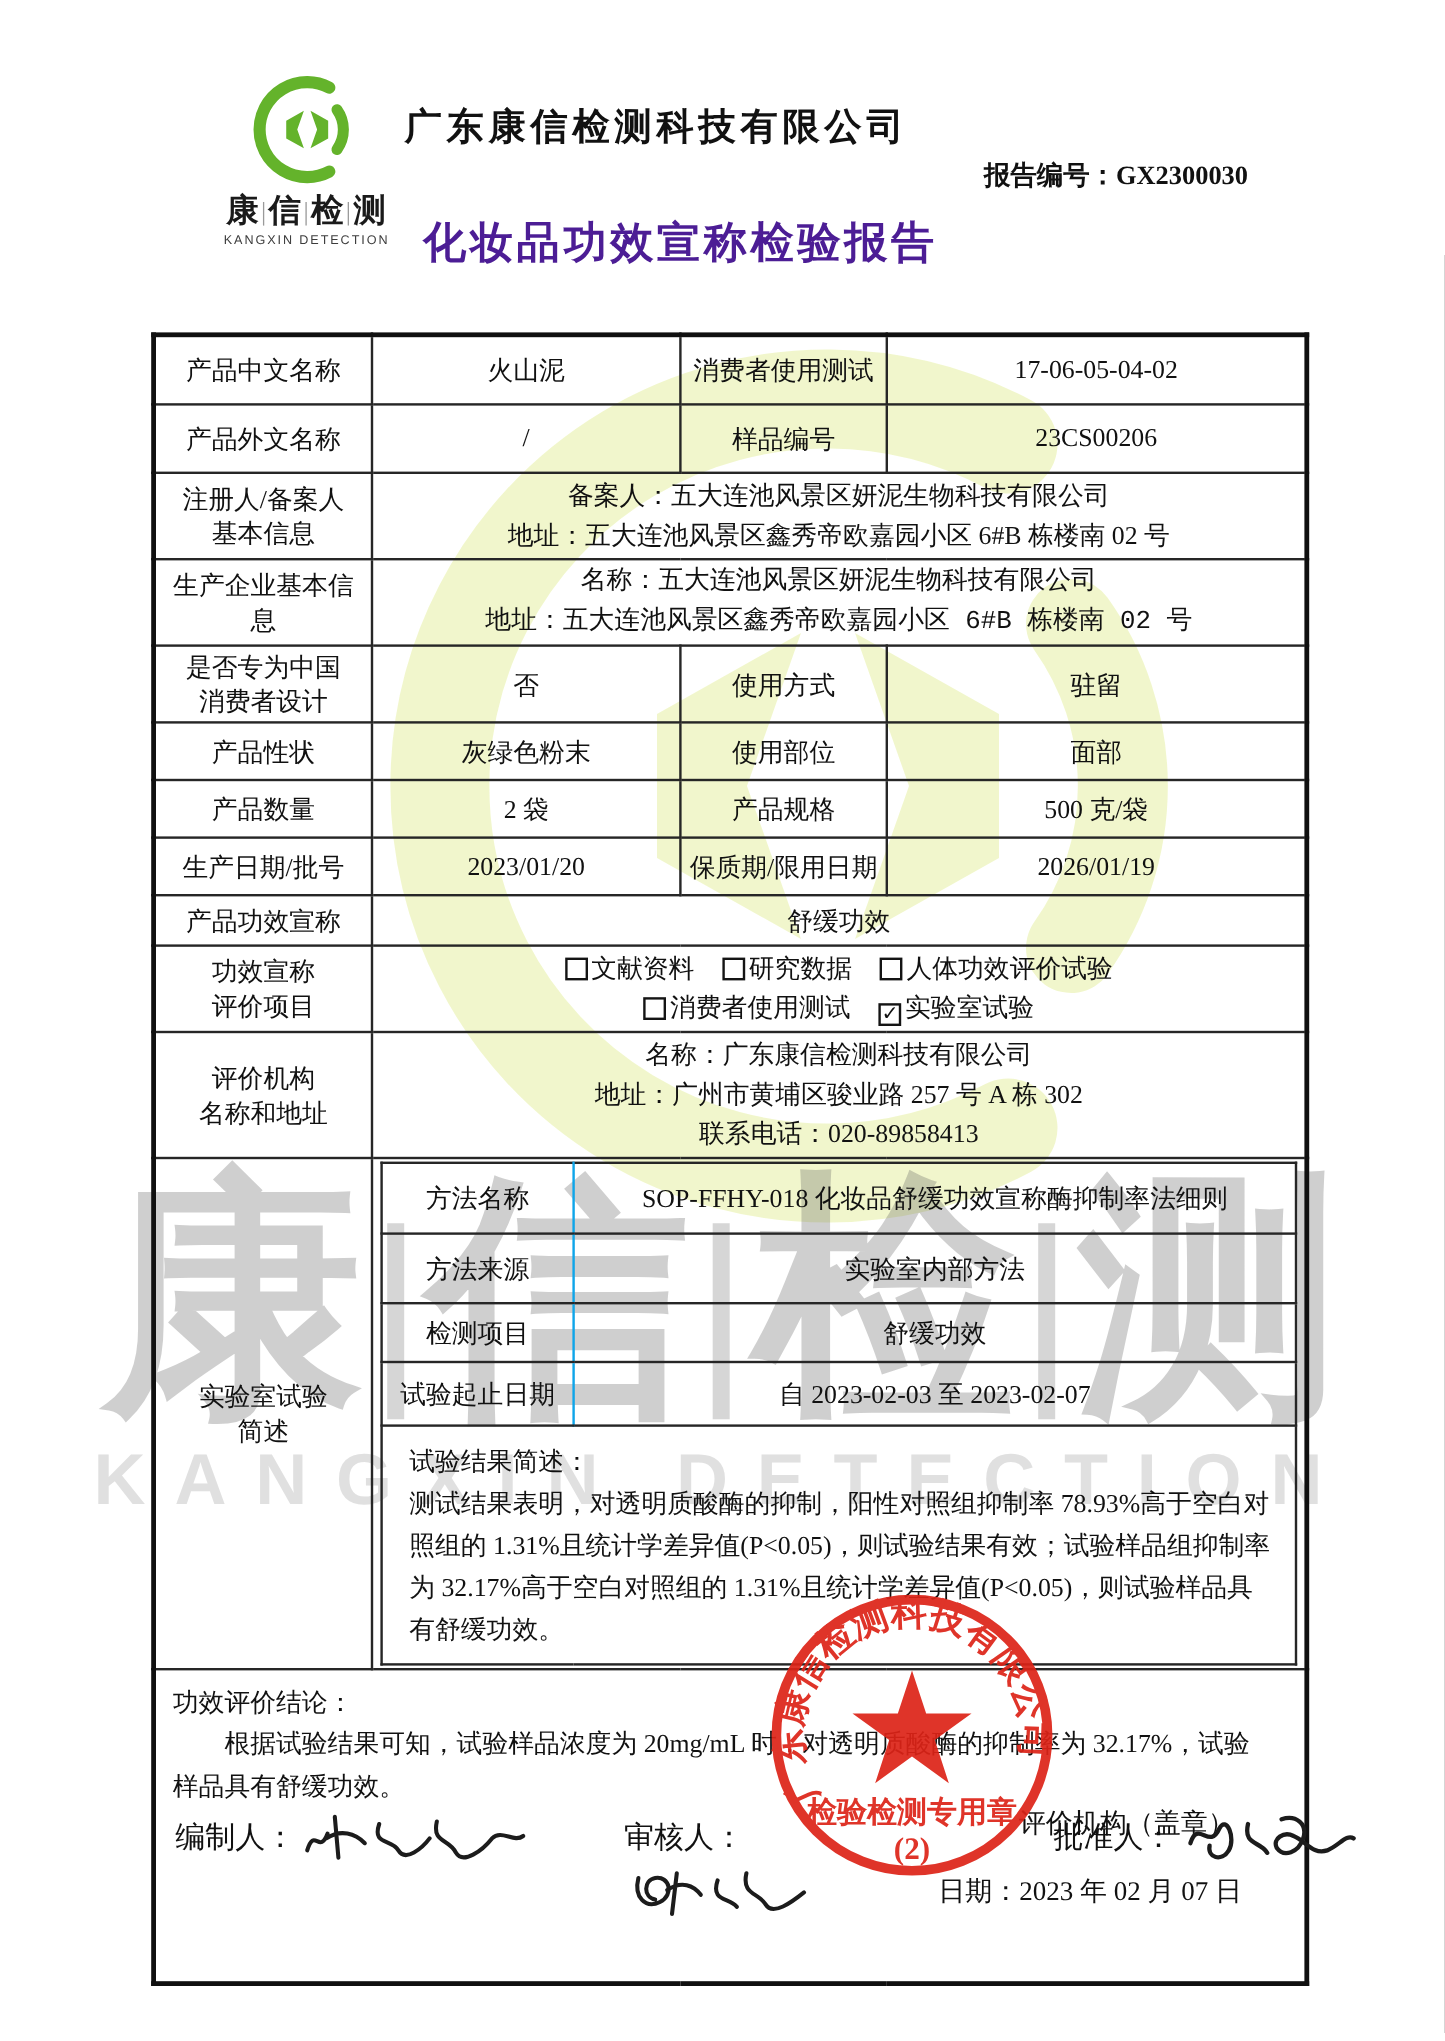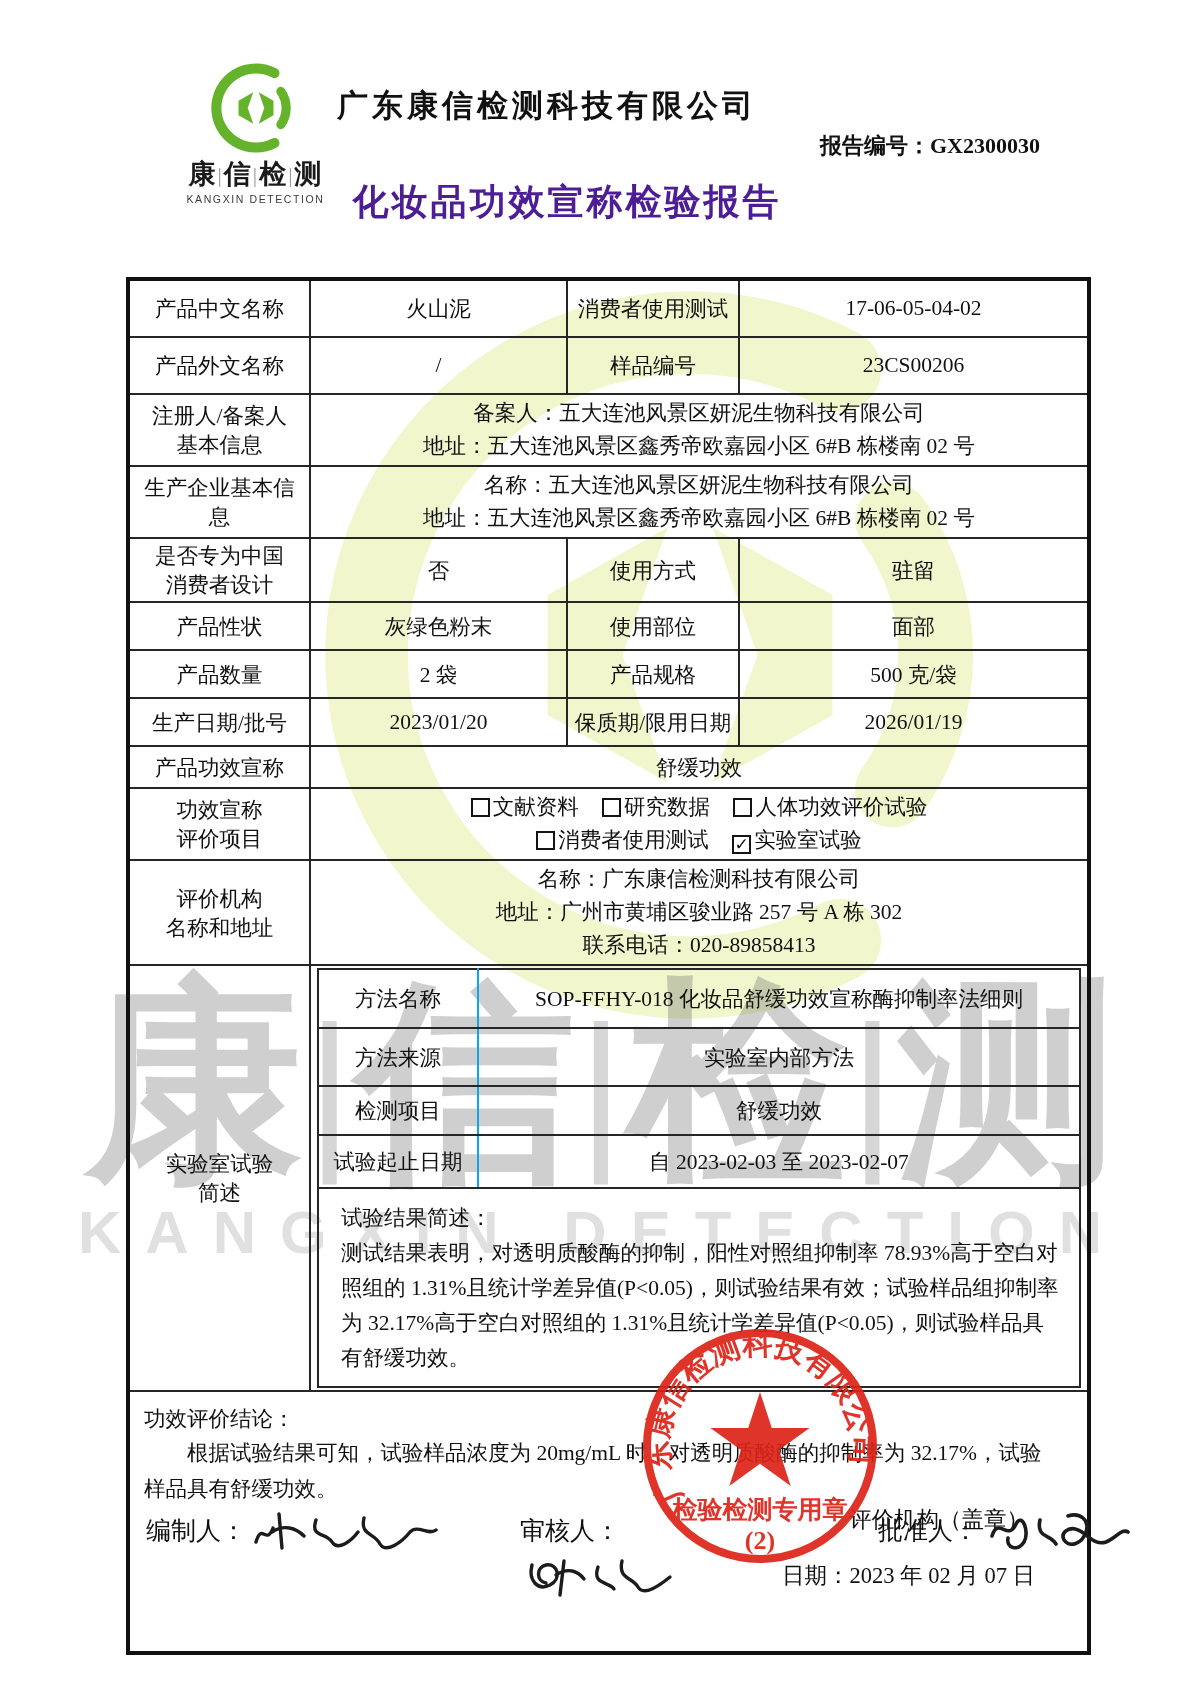--- a/index.html
+++ b/index.html
@@ -37,21 +37,21 @@
     position:absolute; left:126px; top:277px; width:961px; z-index:1;
     border-collapse:collapse; table-layout:fixed; background:transparent;
     font-size:21.5px;
   }
   table.main,table.main td{border:2px solid #262626;}
   table.main{border:4px solid #101010;}
   table.main td{padding:2px 6px; text-align:center; vertical-align:middle; overflow:hidden;}
   td.lt{text-align:left; padding-left:16px;}
   .ml{line-height:33px;}
   tr.r1 td,tr.r2 td{height:51px;text-align:center;}
-  tr.r3 td{height:63px;} tr.r4 td{height:56px;} tr.r5 td{height:51px;}
+  tr.r3 td{height:63px;} tr.r4 td{height:56px;font-family:Liberation Mono, monospace;} tr.r5 td{height:51px;}
   tr.r6 td,tr.r7 td,tr.r8 td{height:42px;}
   tr.r9 td{height:36px;} tr.r10 td{height:63px;} tr.r11 td{height:86px;}
   td.nest{padding:0;}
   table.inner{width:100%; border-collapse:collapse; table-layout:fixed; font-size:21.5px;}
   table.inner td{padding:2px 6px; text-align:center; vertical-align:middle;}
   table.inner td.ilabel{border-right:2px solid #0ea5e9;}
   table.inner tr.ib td{border-bottom:2px solid #262626;}
   tr.ir1 td{height:53px;} tr.ir2 td{height:52px;} tr.ir3 td{height:43px;} tr.ir4 td{height:47px;}
   tr.ir5 td{height:160px;}
   .result-block{text-align:left; padding:10px 14px 8px 16px; line-height:35px;}

